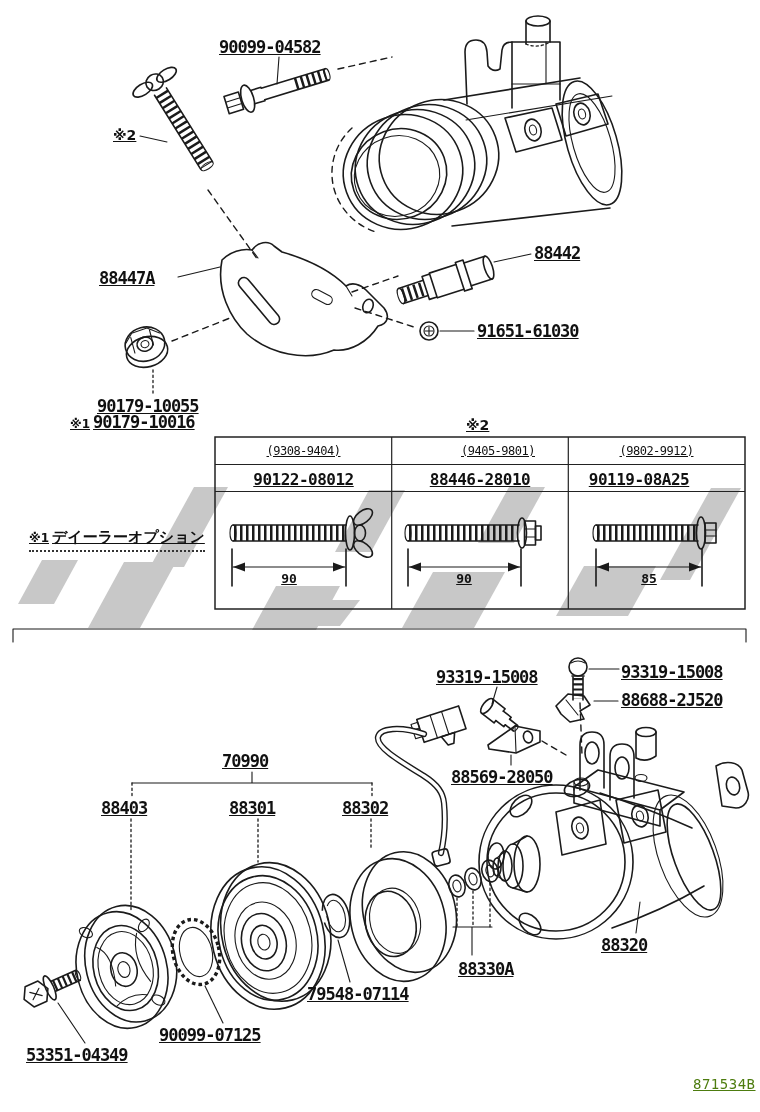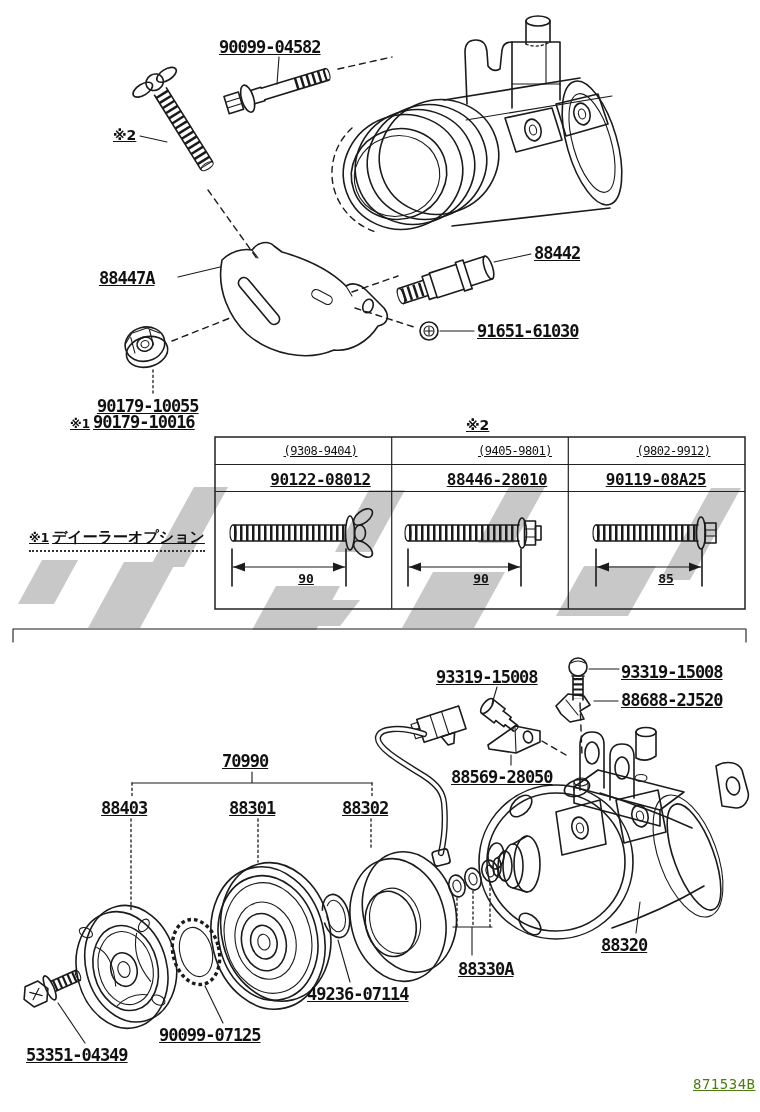--- a/index.html
+++ b/index.html
@@ -6,21 +6,21 @@
   #page{position:relative;width:760px;height:1112px;background:#ffffff;overflow:hidden;
         font-family:"DejaVu Sans Mono",monospace;}
   #art{position:absolute;left:0;top:0;}
   .lbl{position:absolute;white-space:nowrap;color:#111;line-height:1;text-decoration:underline;}
   .pn{font:700 17px "DejaVu Sans Mono",monospace;letter-spacing:-1px;}
   .pn16{font:700 16px "DejaVu Sans Mono",monospace;letter-spacing:-0.5px;}
   .period{font:400 12px "DejaVu Sans Mono",monospace;letter-spacing:-0.5px;}
   .dim{font:700 13px "DejaVu Sans Mono",monospace;}
   .ref{font:700 14px "DejaVu Sans",sans-serif;}
   .refsm{font:700 12px "DejaVu Sans",sans-serif;margin-right:3px;}
-  .ctr{text-align:center;padding-left:17px;}
+  .ctr{text-align:center;}
   .docnum{font:400 14px "DejaVu Sans Mono",monospace;color:#4d7c0f;letter-spacing:0.5px;text-align:center;}
   .footnote{font:700 15px "DejaVu Sans",sans-serif;border-bottom:2px dotted #333;
             padding-bottom:3px;display:flex;align-items:baseline;}
   
   .s{fill:none;stroke:#1b1b1b;stroke-width:1.6;stroke-linecap:round;stroke-linejoin:round;}
   .st{fill:none;stroke:#1b1b1b;stroke-width:1.1;stroke-linecap:round;stroke-linejoin:round;}
   .sd{fill:none;stroke:#1b1b1b;stroke-width:1.4;stroke-dasharray:6 5;stroke-linecap:round;}
   .dot{fill:none;stroke:#1b1b1b;stroke-width:1.3;stroke-dasharray:2.2 3;stroke-linecap:round;}
   .thr{fill:none;stroke:#1b1b1b;stroke-linecap:butt;}
   .fb{fill:#1b1b1b;stroke:none;}
@@ -391,20 +391,20 @@
   </div>
 
   <div class="lbl pn" style="left:436px;top:667px">93319-15008</div>
   <div class="lbl pn" style="left:621px;top:662px">93319-15008</div>
   <div class="lbl pn" style="left:621px;top:690px">88688-2J520</div>
   <div class="lbl pn" style="left:451px;top:767px">88569-28050</div>
   <div class="lbl pn" style="left:222px;top:751px">70990</div>
   <div class="lbl pn" style="left:101px;top:798px">88403</div>
   <div class="lbl pn" style="left:229px;top:798px">88301</div>
   <div class="lbl pn" style="left:342px;top:798px">88302</div>
-  <div class="lbl pn" style="left:307px;top:984px">49236-07114</div>
+  <div class="lbl pn" style="left:307px;top:984px">79548-07114</div>
   <div class="lbl pn" style="left:458px;top:959px">88330A</div>
   <div class="lbl pn" style="left:601px;top:935px">88320</div>
   <div class="lbl pn" style="left:159px;top:1025px">90099-07125</div>
   <div class="lbl pn" style="left:26px;top:1045px">53351-04349</div>
 
   <div class="lbl docnum" style="left:693px;top:1076px">871534B</div>
 </div>
 
 </body></html>

